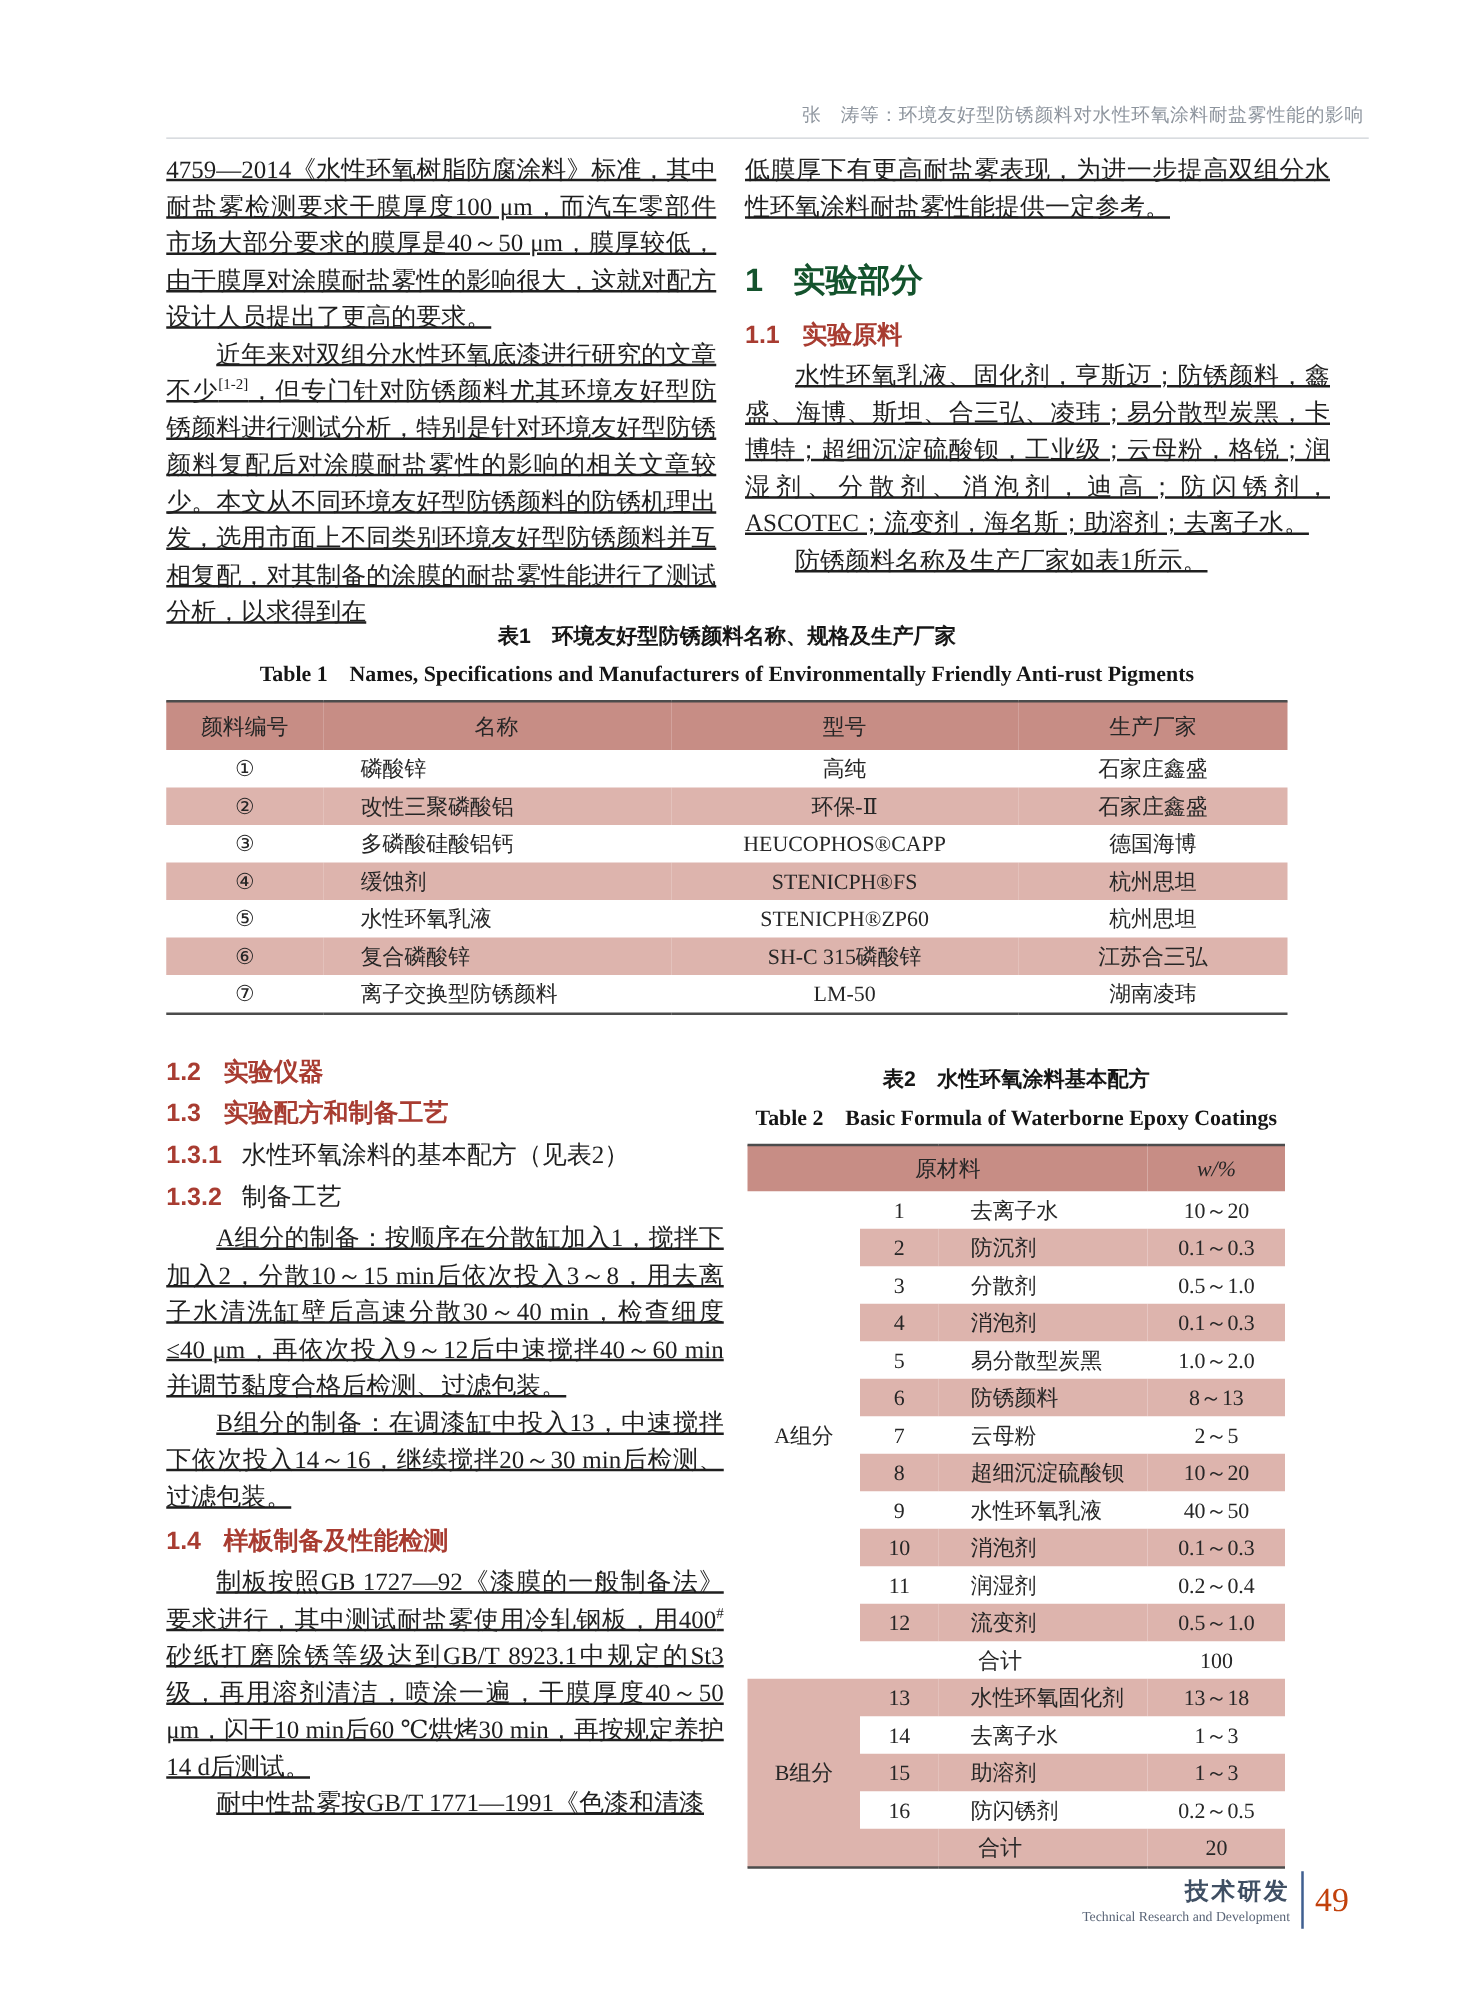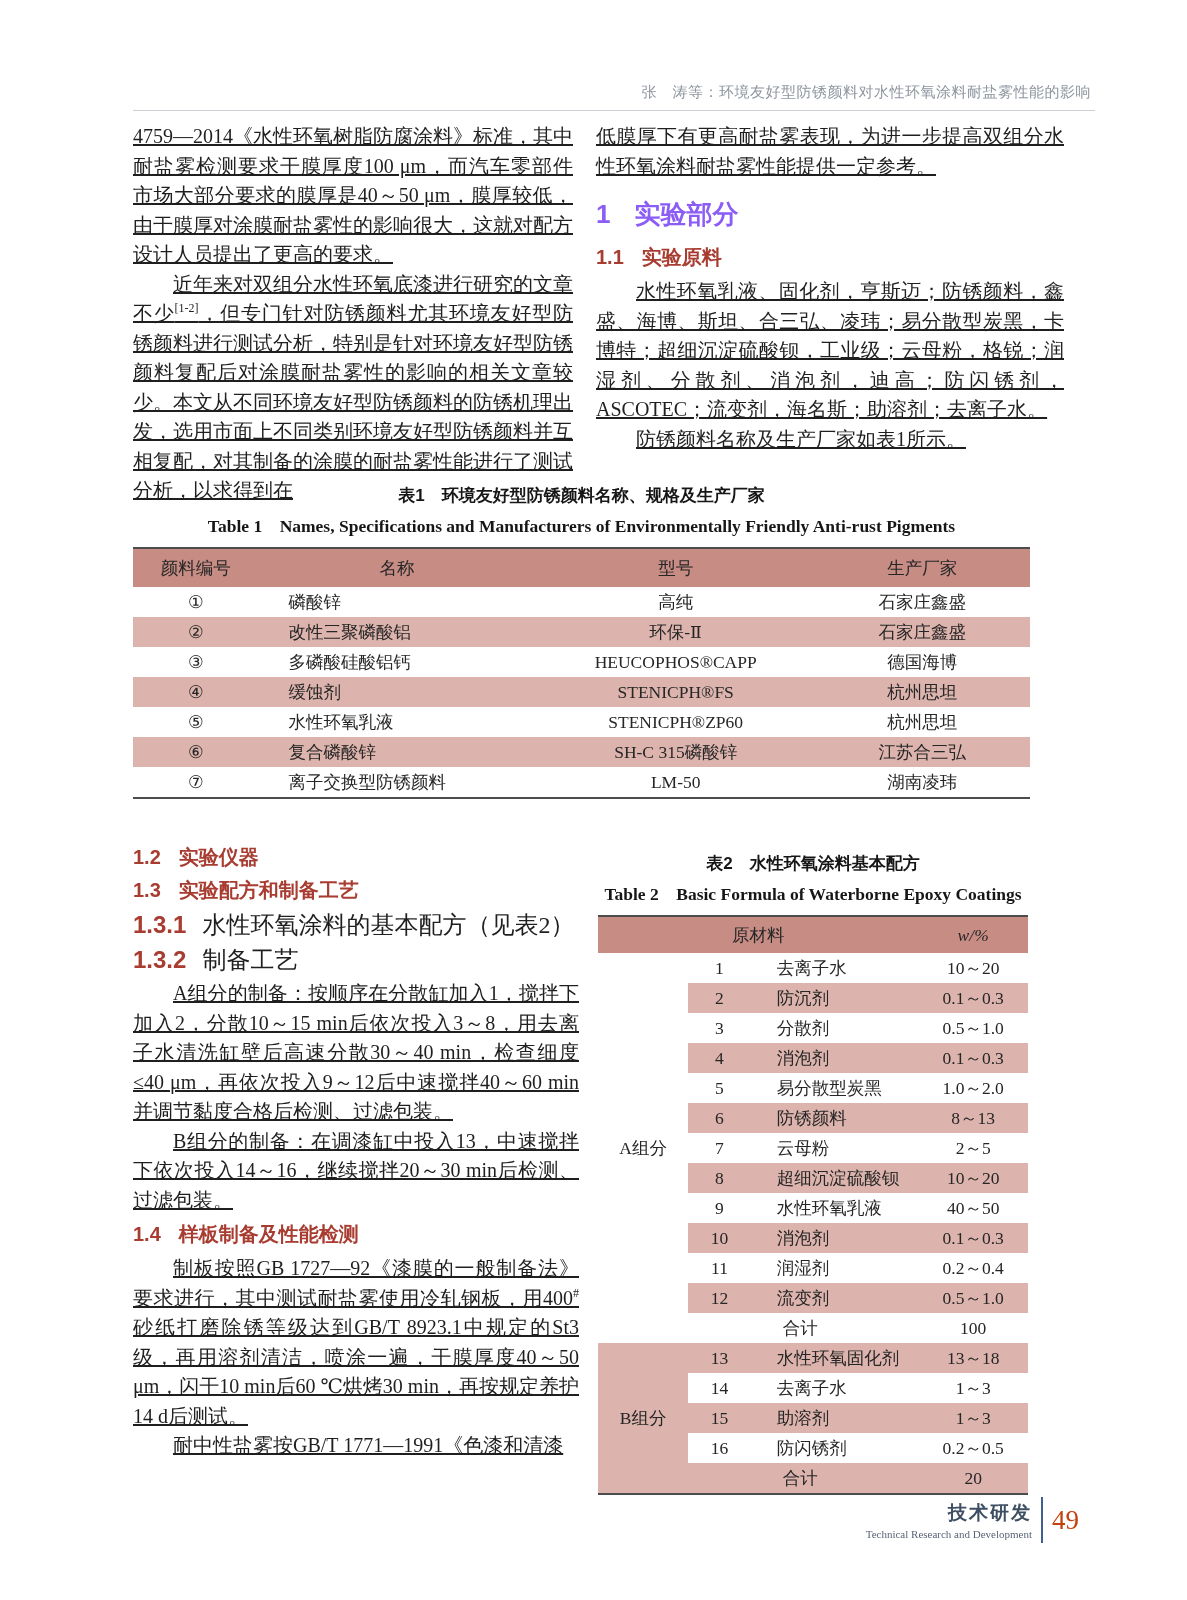--- a/index.html
+++ b/index.html
@@ -25,49 +25,49 @@
   .indent { text-indent:2em; }
   sup.cite { font-size:12px; line-height:0; }
 
   .col-left-top   { position:absolute; left:133px; top:122px; width:440px; }
   .col-right-top  { position:absolute; left:596px; top:122px; width:468px; }
   .col-left-bottom{ position:absolute; left:133px; top:838px; width:446px; }
 
   
   .section-h1 {
     font-family:"Liberation Sans","DejaVu Sans",sans-serif;
-    font-size:26px; font-weight:bold; color:#8b5cf6; margin:16px 0 12px 0;
+    font-size:26px; font-weight:bold; color:#14532d; margin:26px 0 12px 0;
   }
   .section-h1 .h-num { margin-right:24px; }
   .section-h2 {
     font-family:"Liberation Sans","DejaVu Sans",sans-serif;
     font-size:20px; font-weight:bold; color:#a83c31; margin:6px 0 6px 0;
   }
   .section-h2 .h-num { margin-right:18px; }
-  .section-h3 { font-size:24px; margin:4px 0; color:#1f1f1f; line-height:29.5px; }
+  .section-h3 { font-size:20px; margin:4px 0; color:#1f1f1f; line-height:29.5px; }
   .section-h3 .h-num {
     font-family:"Liberation Sans","DejaVu Sans",sans-serif;
     color:#a83c31; font-weight:bold; margin-right:16px;
   }
 
   
   .tbl-cap-zh {
     text-align:center; font-family:"Liberation Sans","DejaVu Sans",sans-serif;
     font-weight:bold; font-size:17px; color:#161616; margin:0 0 7px 0;
   }
   .tbl-cap-en {
     text-align:center; font-family:"Liberation Serif","DejaVu Serif",serif;
     font-weight:bold; font-size:17.5px; color:#161616; margin:0 0 9px 0;
   }
   table { border-collapse:collapse; width:100%; font-size:17.5px; color:#262626; }
   .head-pink { background:#c78d85; }
   .pink { background:#ddb4ad; }
 
   
-  .table1-block { position:absolute; left:133px; top:484px; width:897px; }
+  .table1-block { position:absolute; left:133px; top:497px; width:897px; }
   .t1 { border-top:2px solid #4c4c4c; border-bottom:2px solid #4c4c4c; }
   .t1 th { font-weight:normal; height:36px; text-align:center; }
   .t1 td { height:28px; text-align:center; }
   .t1 .c1 { width:14%; } .t1 .c2 { width:31%; } .t1 .c3 { width:31%; } .t1 .c4 { width:24%; }
   .t1 td.c2 { text-align:left; padding-left:30px; }
   .t1 th.c2 { text-align:center; padding-left:0; }
 
   
   .table2-block { position:absolute; left:598px; top:852px; width:430px; }
   .t2 { border-top:2px solid #4c4c4c; border-bottom:2px solid #4c4c4c; }

